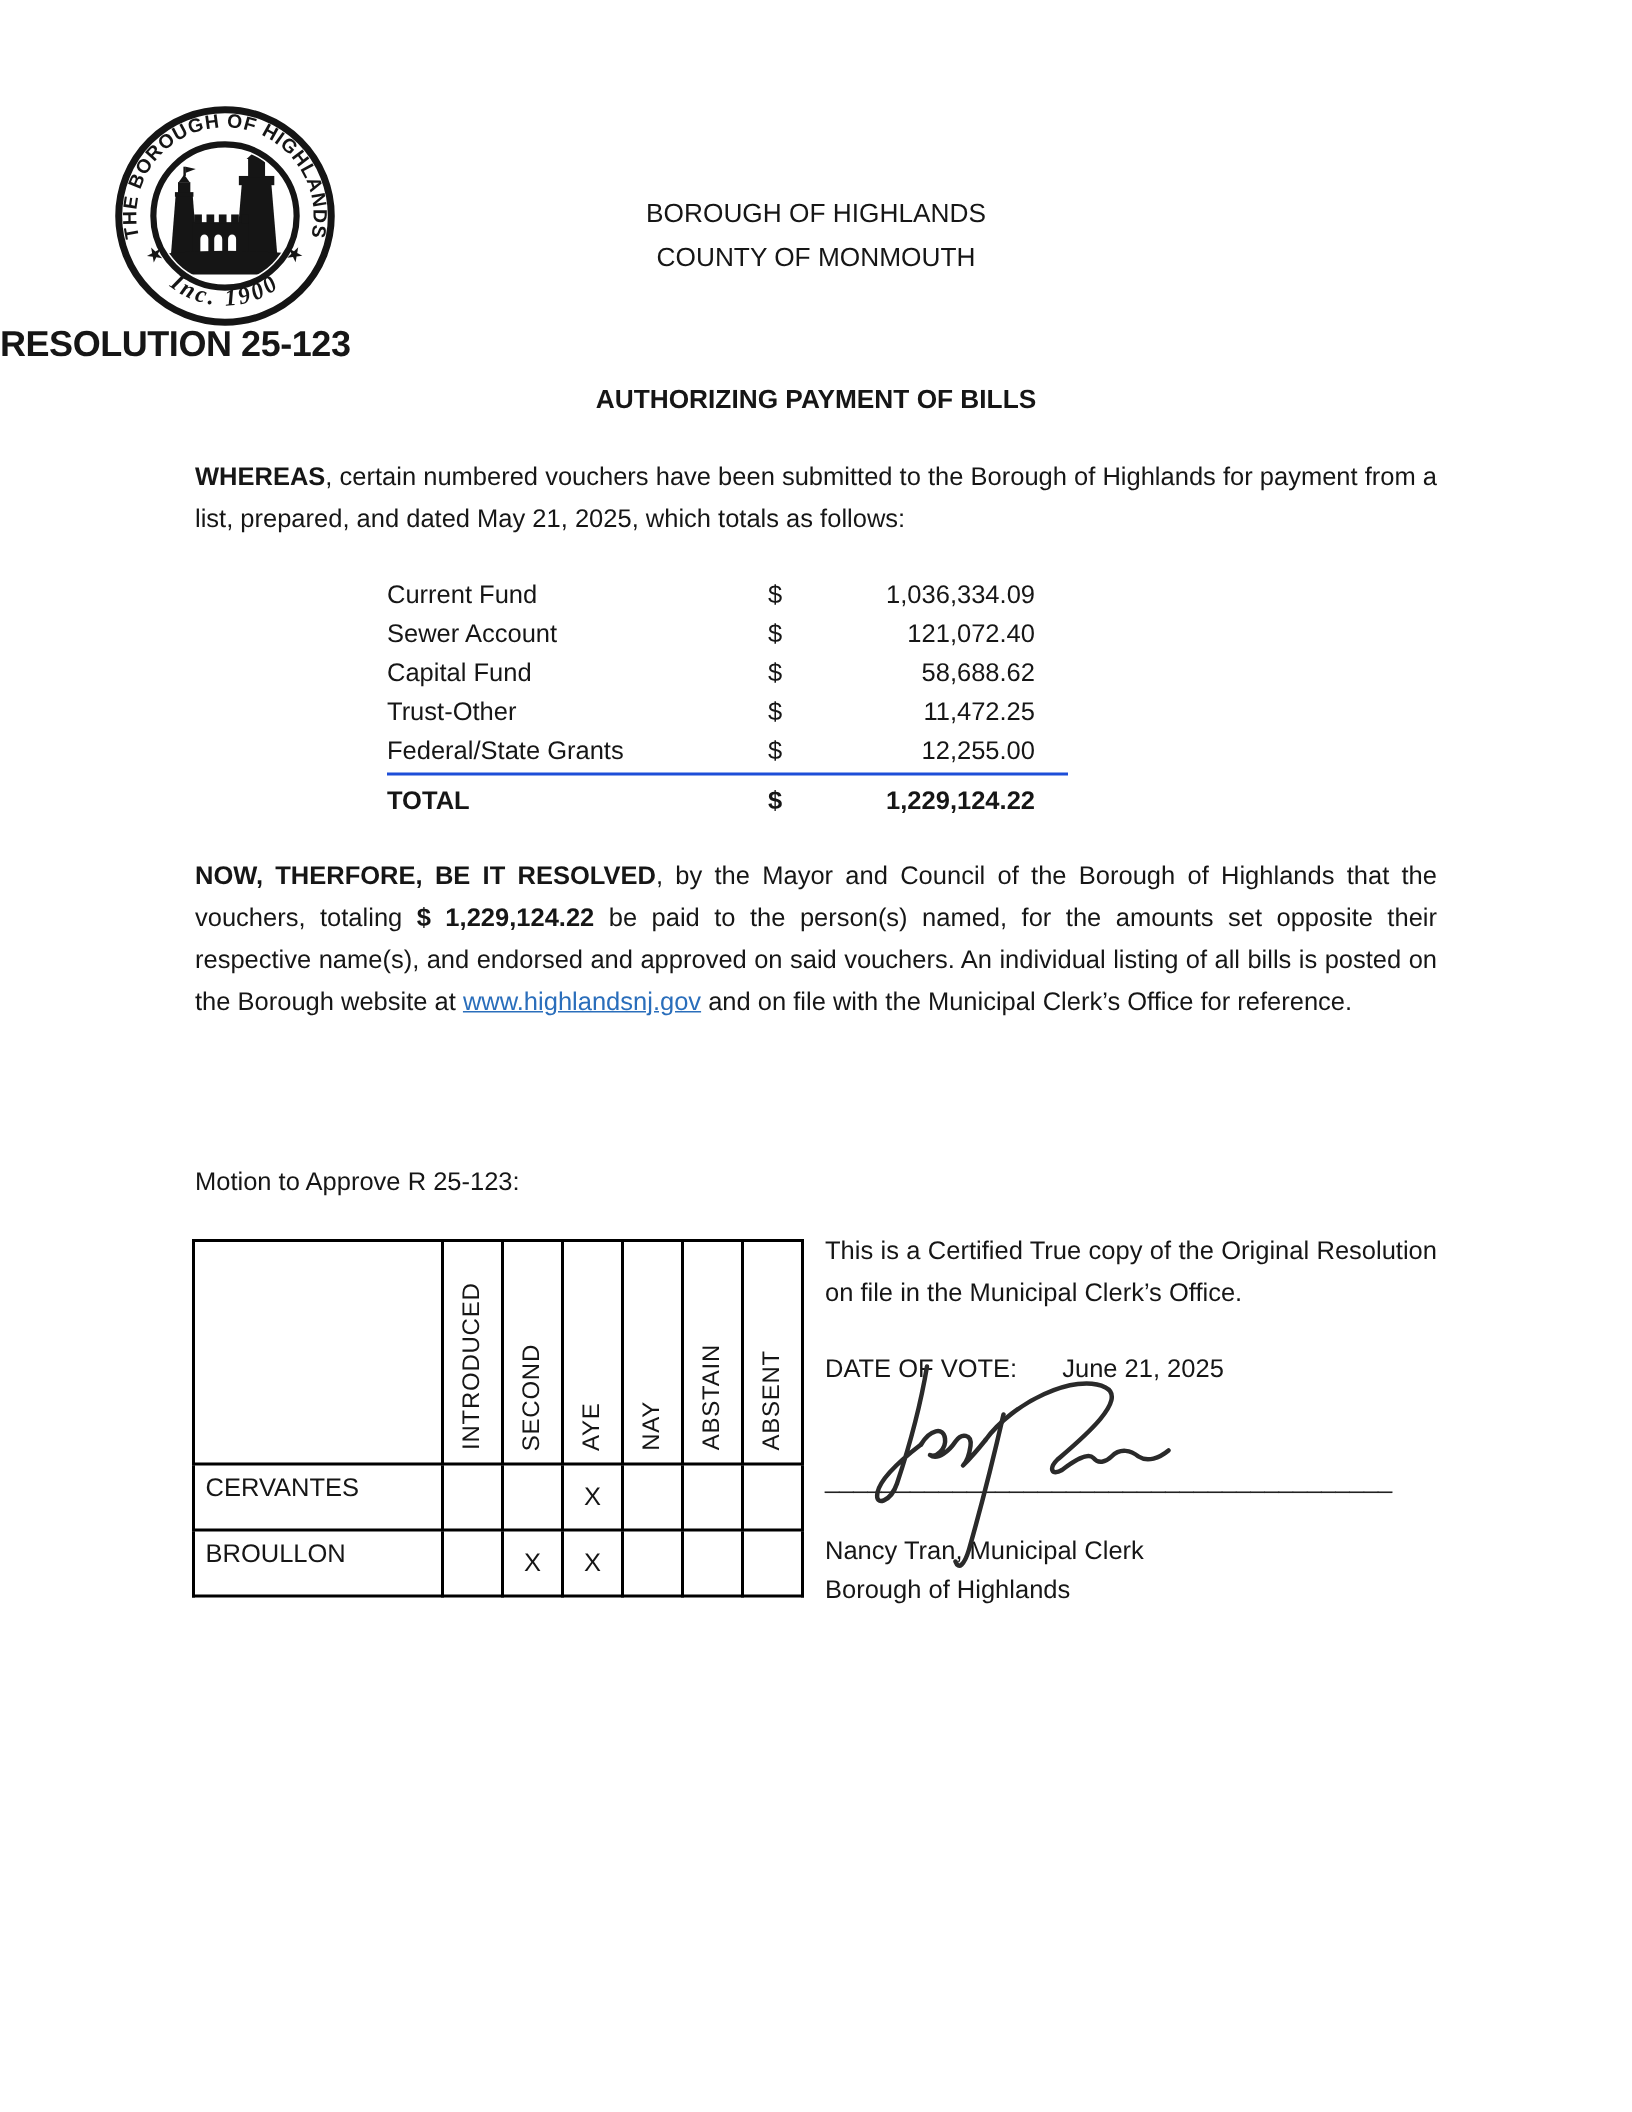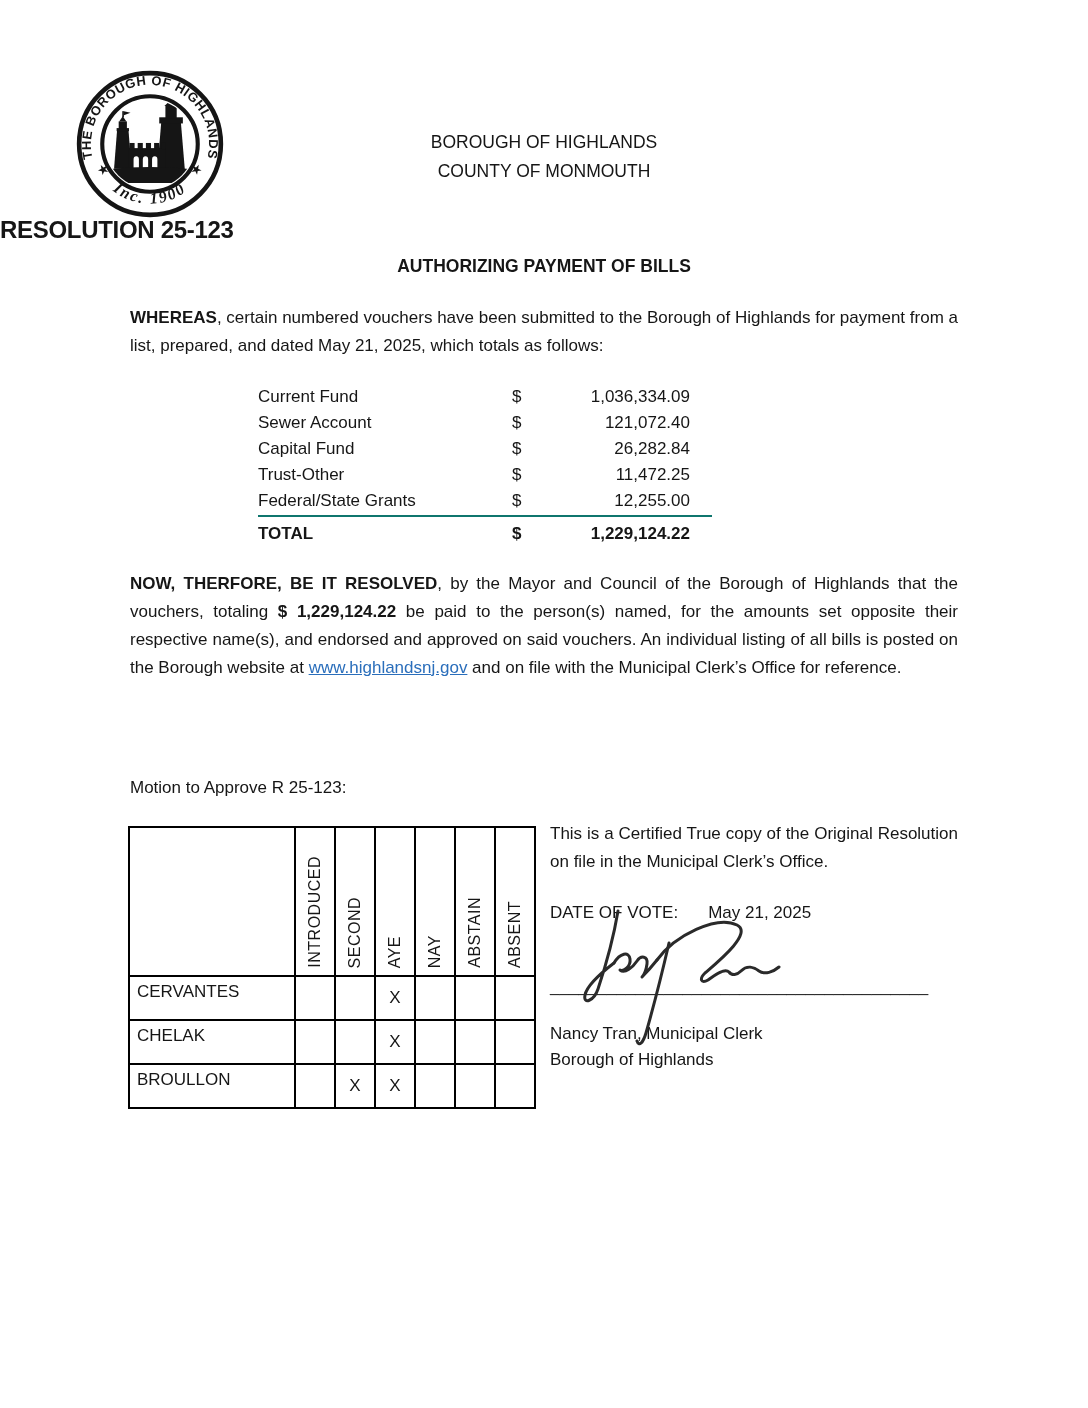--- a/index.html
+++ b/index.html
@@ -16,21 +16,21 @@
   
   .body-col{margin:0 130px;}
   .para{text-align:justify;font-size:17px;line-height:28px;margin:26px 0 0;}
   .doclink{color:#2A6EBB;text-decoration:underline;cursor:pointer;}
   
   .funds{margin:24px 0 0 128px;width:454px;font-size:17px;}
   .fund-row{display:flex;line-height:26px;}
   .fund-label{width:254px;}
   .fund-cur{width:38px;}
   .fund-amt{flex:1;text-align:right;padding-right:22px;}
-  .fund-row.rule{border-bottom:2px solid #0f766e;padding-bottom:1px;}
+  .fund-row.rule{border-bottom:2px solid #1d4ed8;padding-bottom:1px;}
   .fund-row.total{font-weight:bold;padding-top:3px;line-height:28px;}
   
   .motion{margin-top:94px;font-size:17px;line-height:24px;}
   .bottom{display:flex;margin-top:26px;align-items:flex-start;}
   .vote-table{border-collapse:collapse;margin-left:-2px;}
   .vote-table th,.vote-table td{border:2px solid #000;padding:0;}
   .vote-table th{font-weight:normal;}
   th.name-head{width:164px;}
   th.vert{width:38px;height:144px;vertical-align:bottom;text-align:center;padding-bottom:3px;}
   .vlabel{display:inline-block;writing-mode:vertical-rl;transform:rotate(180deg);font-size:16px;letter-spacing:0.5px;line-height:1;}
@@ -120,21 +120,21 @@
             <span class="fund-amt">1,036,334.09</span>
           </div>
           <div class="fund-row">
             <span class="fund-label">Sewer Account</span>
             <span class="fund-cur">$</span>
             <span class="fund-amt">121,072.40</span>
           </div>
           <div class="fund-row">
             <span class="fund-label">Capital Fund</span>
             <span class="fund-cur">$</span>
-            <span class="fund-amt">26,282.84</span>
+            <span class="fund-amt">58,688.62</span>
           </div>
           <div class="fund-row">
             <span class="fund-label">Trust-Other</span>
             <span class="fund-cur">$</span>
             <span class="fund-amt">11,472.25</span>
           </div>
           <div class="fund-row rule">
             <span class="fund-label">Federal/State Grants</span>
             <span class="fund-cur">$</span>
             <span class="fund-amt">12,255.00</span>
@@ -169,44 +169,35 @@
             <tr>
               <td class="vname">CERVANTES</td>
               <td class="vmark"></td>
               <td class="vmark"></td>
               <td class="vmark">X</td>
               <td class="vmark"></td>
               <td class="vmark"></td>
               <td class="vmark"></td>
             </tr>
             <tr>
-              <td class="vname">CHELAK</td>
-              <td class="vmark"></td>
-              <td class="vmark"></td>
-              <td class="vmark">X</td>
-              <td class="vmark"></td>
-              <td class="vmark"></td>
-              <td class="vmark"></td>
-            </tr>
-            <tr>
               <td class="vname">BROULLON</td>
               <td class="vmark"></td>
               <td class="vmark">X</td>
               <td class="vmark">X</td>
               <td class="vmark"></td>
               <td class="vmark"></td>
               <td class="vmark"></td>
             </tr>
           </tbody>
       </table>
 
       <div class="right-col">
         <p class="cert">This is a Certified True copy of the Original Resolution on file in the Municipal Clerk’s Office.</p>
         <div class="date-line">
-          <span class="date-label">DATE OF VOTE:</span><span>May 21, 2025</span>
+          <span class="date-label">DATE OF VOTE:</span><span>June 21, 2025</span>
         </div>
         <div class="sig-block">
           <div class="sig-line">________________________________________</div>
           <div class="sig-names">
             <div>Nancy Tran, Municipal Clerk</div>
             <div>Borough of Highlands</div>
           </div>
           <svg class="sig-svg" width="260" height="150" viewBox="0 0 260 150">
             <g fill="none" stroke="#2a2a2a" stroke-width="3" stroke-linecap="round" stroke-linejoin="round">
               <path d="M 62,4 C 58,28 50,58 42,82 C 38,94 27,98 29,88 C 31,78 45,66 58,56"></path>

